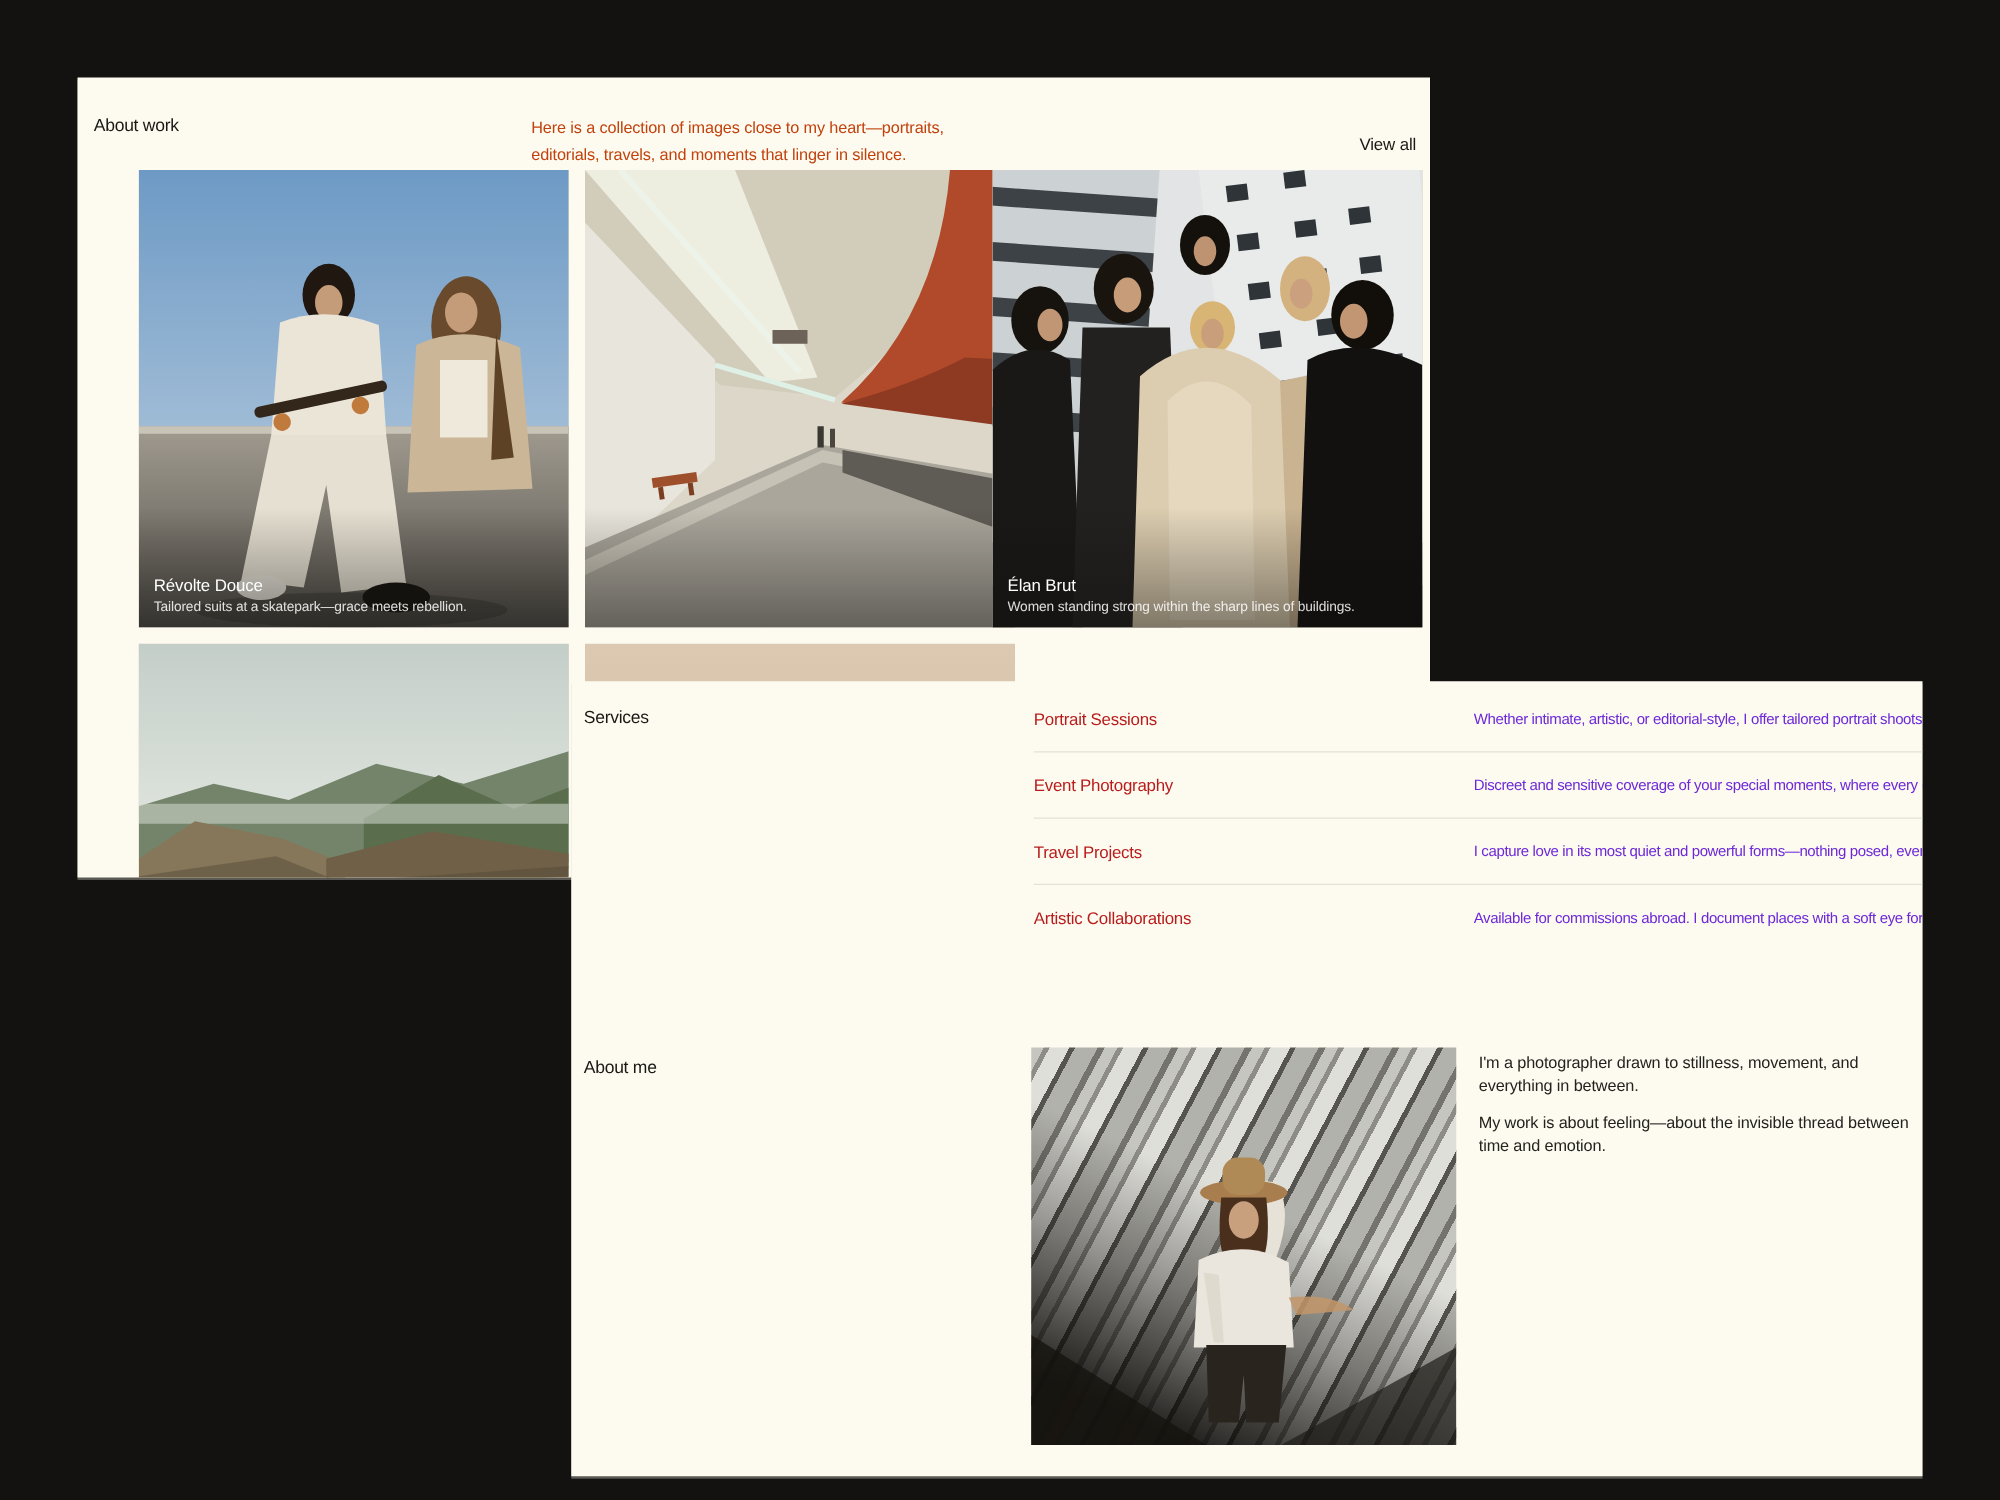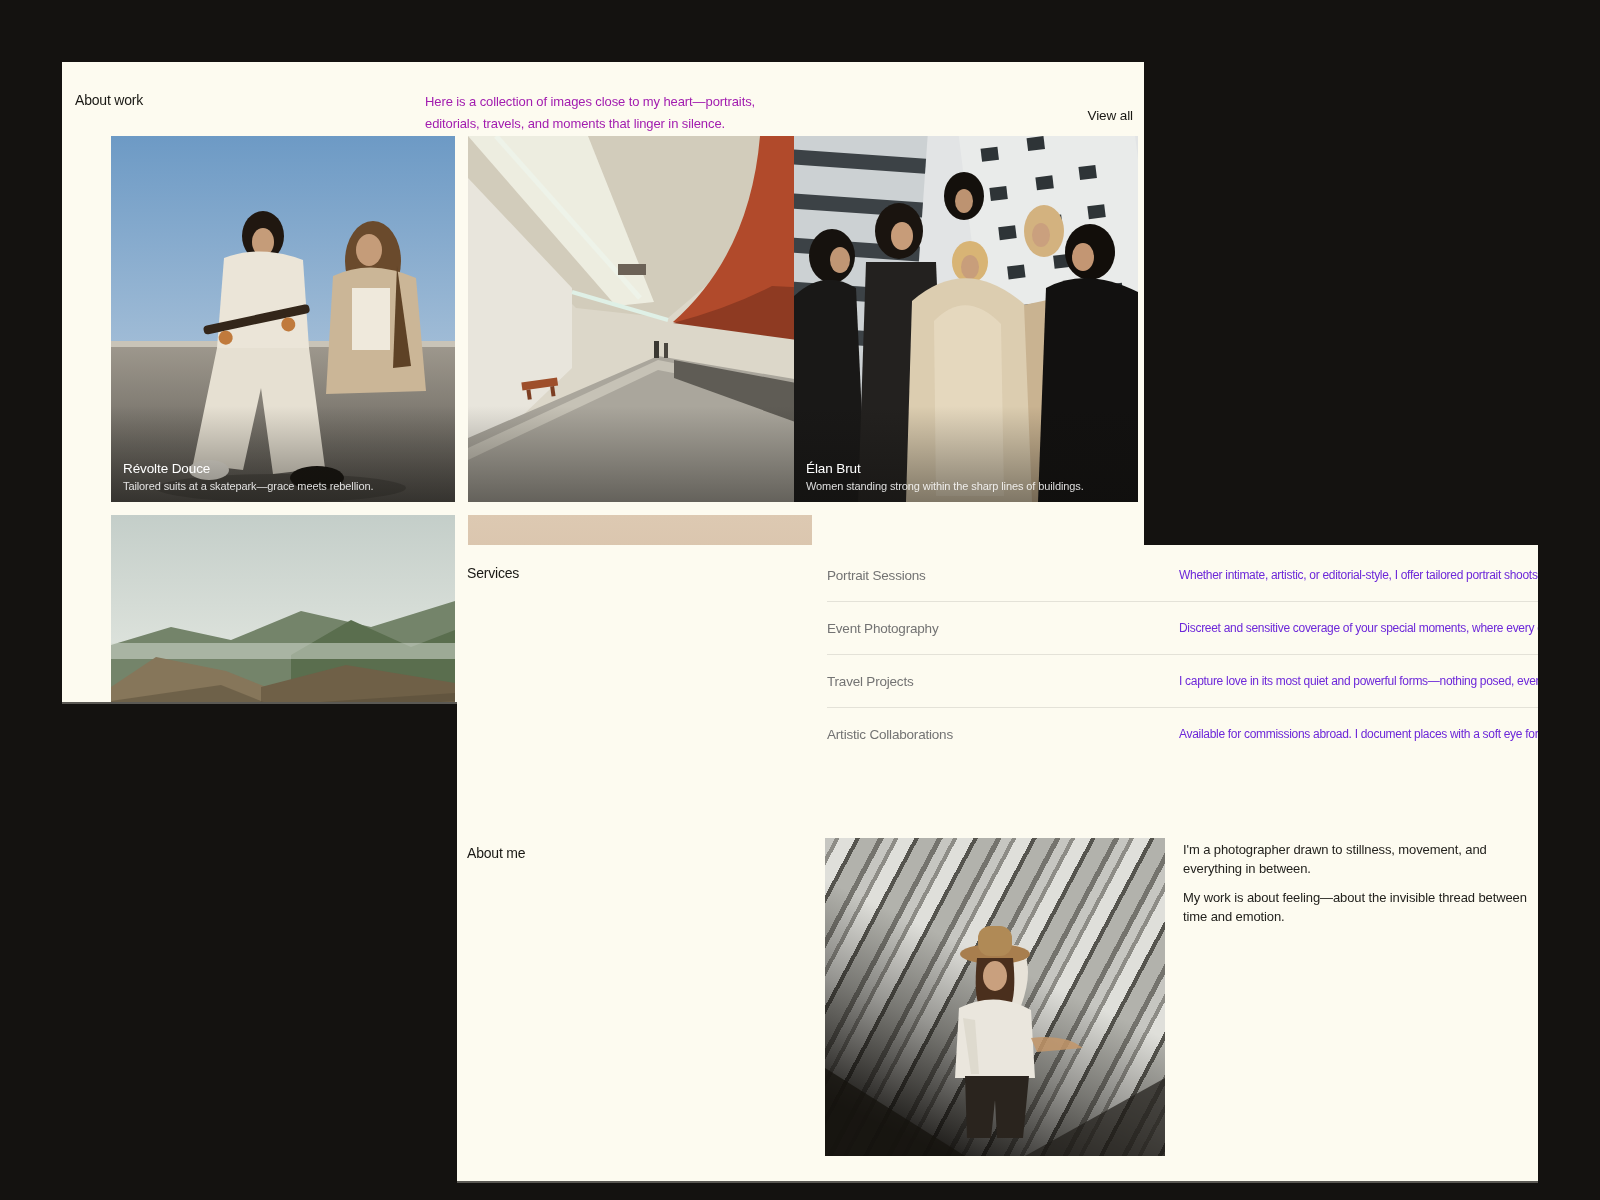--- a/index.html
+++ b/index.html
@@ -16,21 +16,21 @@
   #panel-work{left:62px;top:62px;width:1082px;height:640px;z-index:1;}
   #panel-info{left:457px;top:497px;width:1081px;height:636px;z-index:2;margin-top:48px;}
 
   .section-label{
     position:absolute;font-size:14px;color:#191814;letter-spacing:-0.2px;
     font-weight:500;white-space:nowrap;
   }
   #latest-work-label{left:13px;top:30px;}
   .intro{
     position:absolute;left:363px;top:29px;font-size:13px;line-height:22px;
-    color:#a21caf;letter-spacing:-0.1px;white-space:nowrap;
+    color:#c2410c;letter-spacing:-0.1px;white-space:nowrap;
   }
   .view-all{
     position:absolute;right:11px;top:46px;font-size:13.5px;color:#191814;
     letter-spacing:-0.1px;cursor:pointer;white-space:nowrap;
   }
 
   .card{position:absolute;width:344px;height:366px;overflow:hidden;background:#cfcabc;margin-left:36px;}
   .card svg{position:absolute;inset:0;width:100%;height:100%;display:block;}
   .card .shade{
     position:absolute;left:0;right:0;bottom:0;height:96px;
@@ -53,21 +53,21 @@
 
   
   #services-label{left:10px;top:20px;}
   #about-label{left:10px;top:300px;}
   .service-rows{position:absolute;left:370px;right:0;top:4px;}
   .service-row{
     height:52px;display:flex;align-items:center;cursor:pointer;
   }
   .service-row.bordered{border-bottom:1px solid #e4e2d8;}
   .service-row .st{
-    width:352px;flex:0 0 352px;font-size:13.5px;color:#737373;
+    width:352px;flex:0 0 352px;font-size:13.5px;color:#b91c1c;
     letter-spacing:-0.2px;font-weight:500;white-space:nowrap;overflow:hidden;
   }
   .service-row .sd{
     flex:1 1 auto;font-size:12px;color:#6d28d9;letter-spacing:-0.3px;
     white-space:nowrap;overflow:hidden;
   }
   #about-image{
     position:absolute;left:368px;top:293px;width:340px;height:318px;overflow:hidden;
     background:
       linear-gradient(25deg, rgba(12,10,8,.9) 12%, rgba(12,10,8,.35) 38%, rgba(12,10,8,0) 58%),

